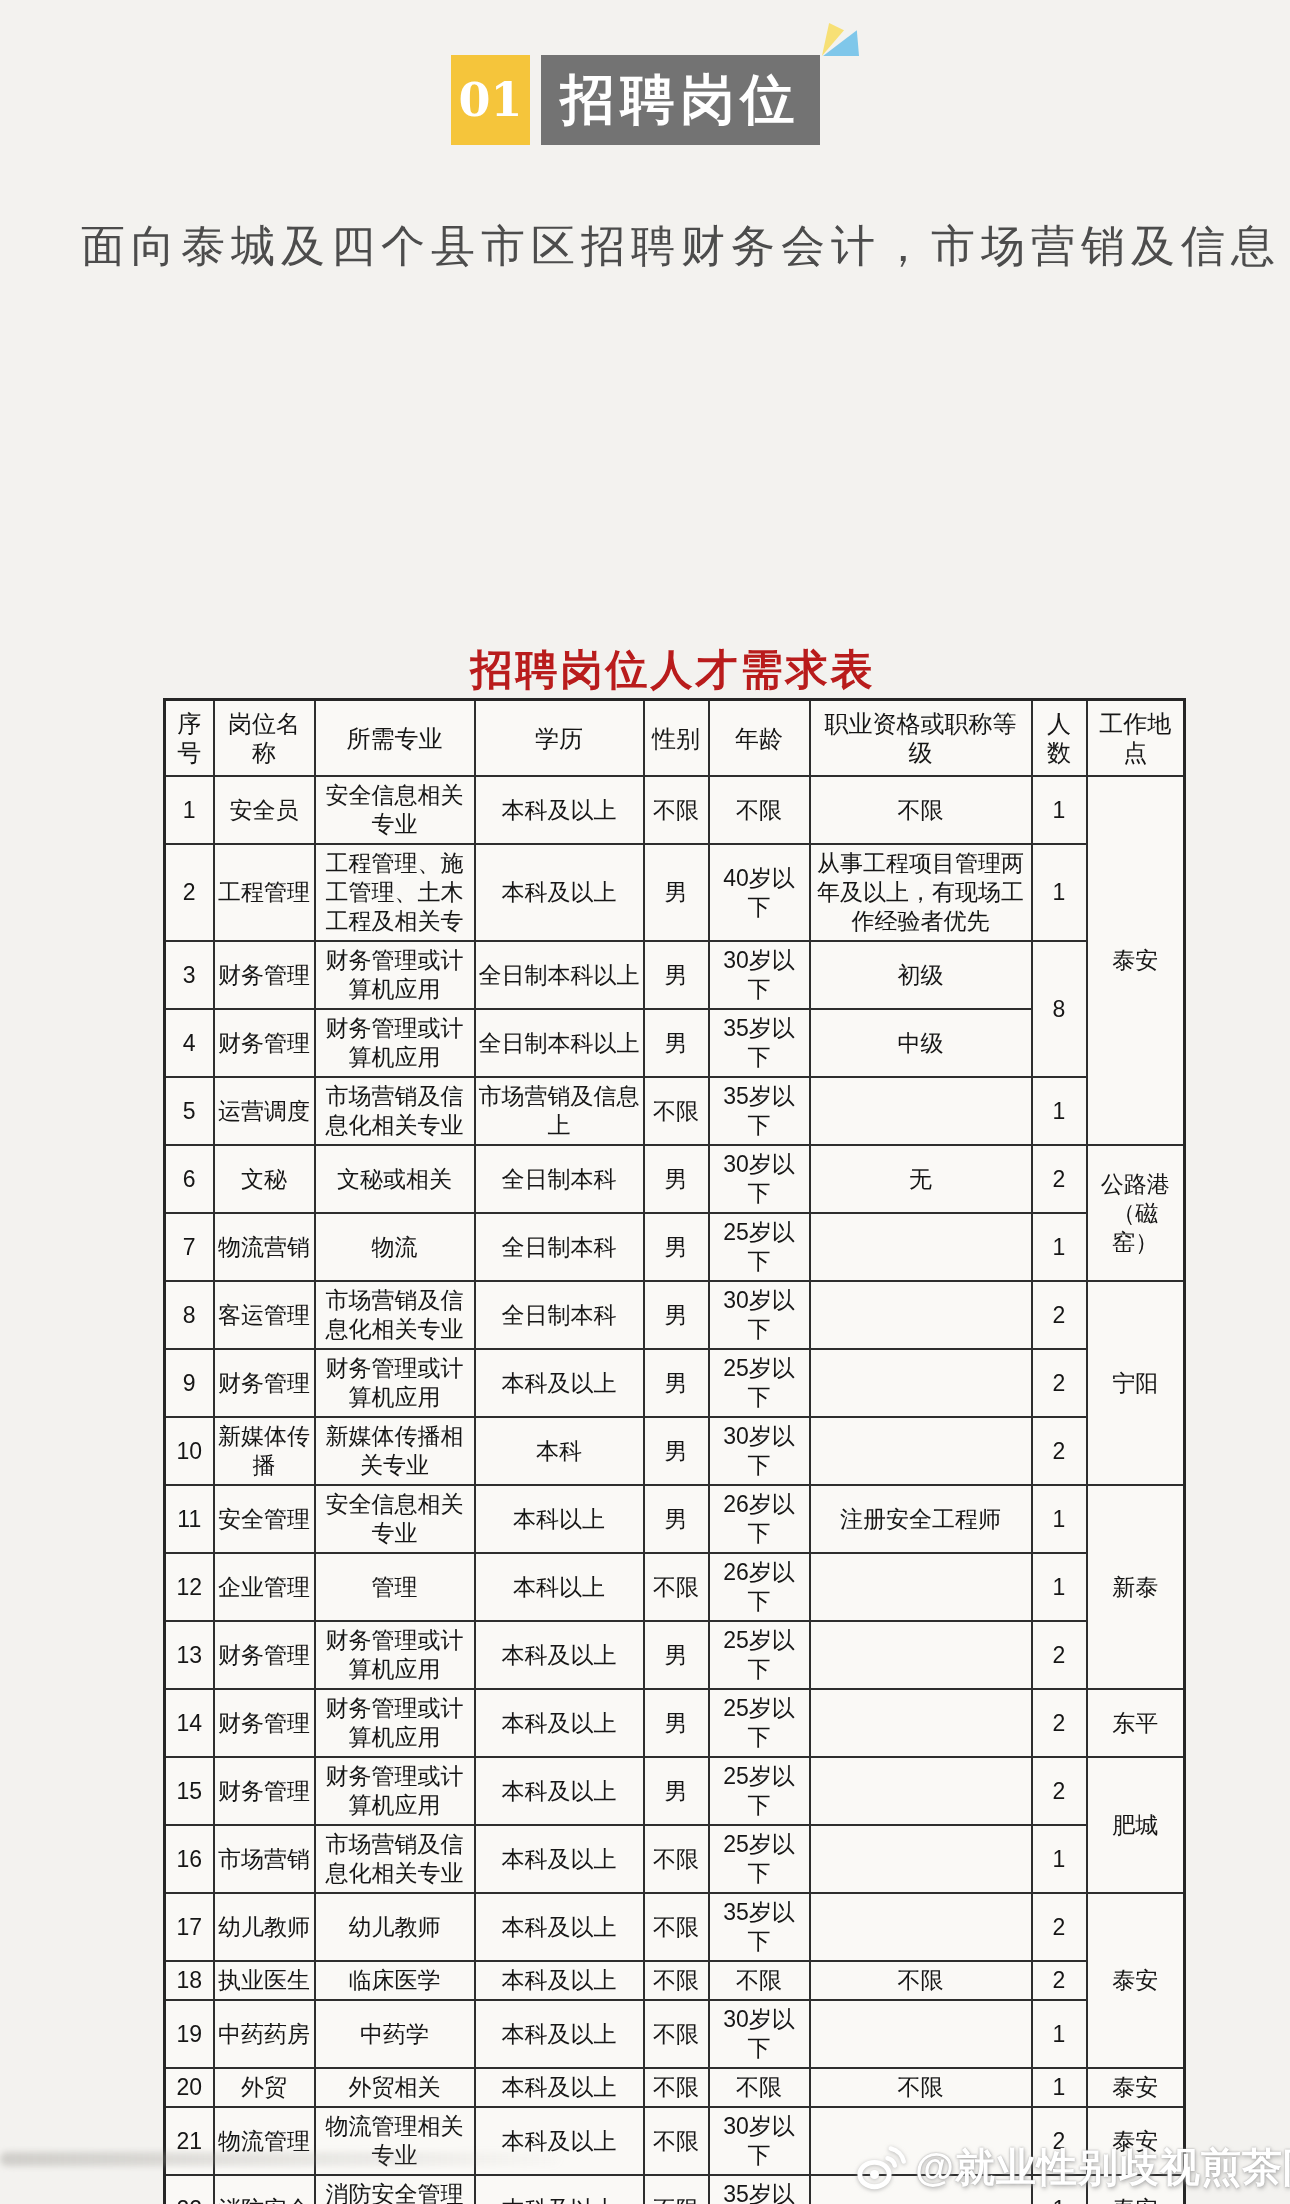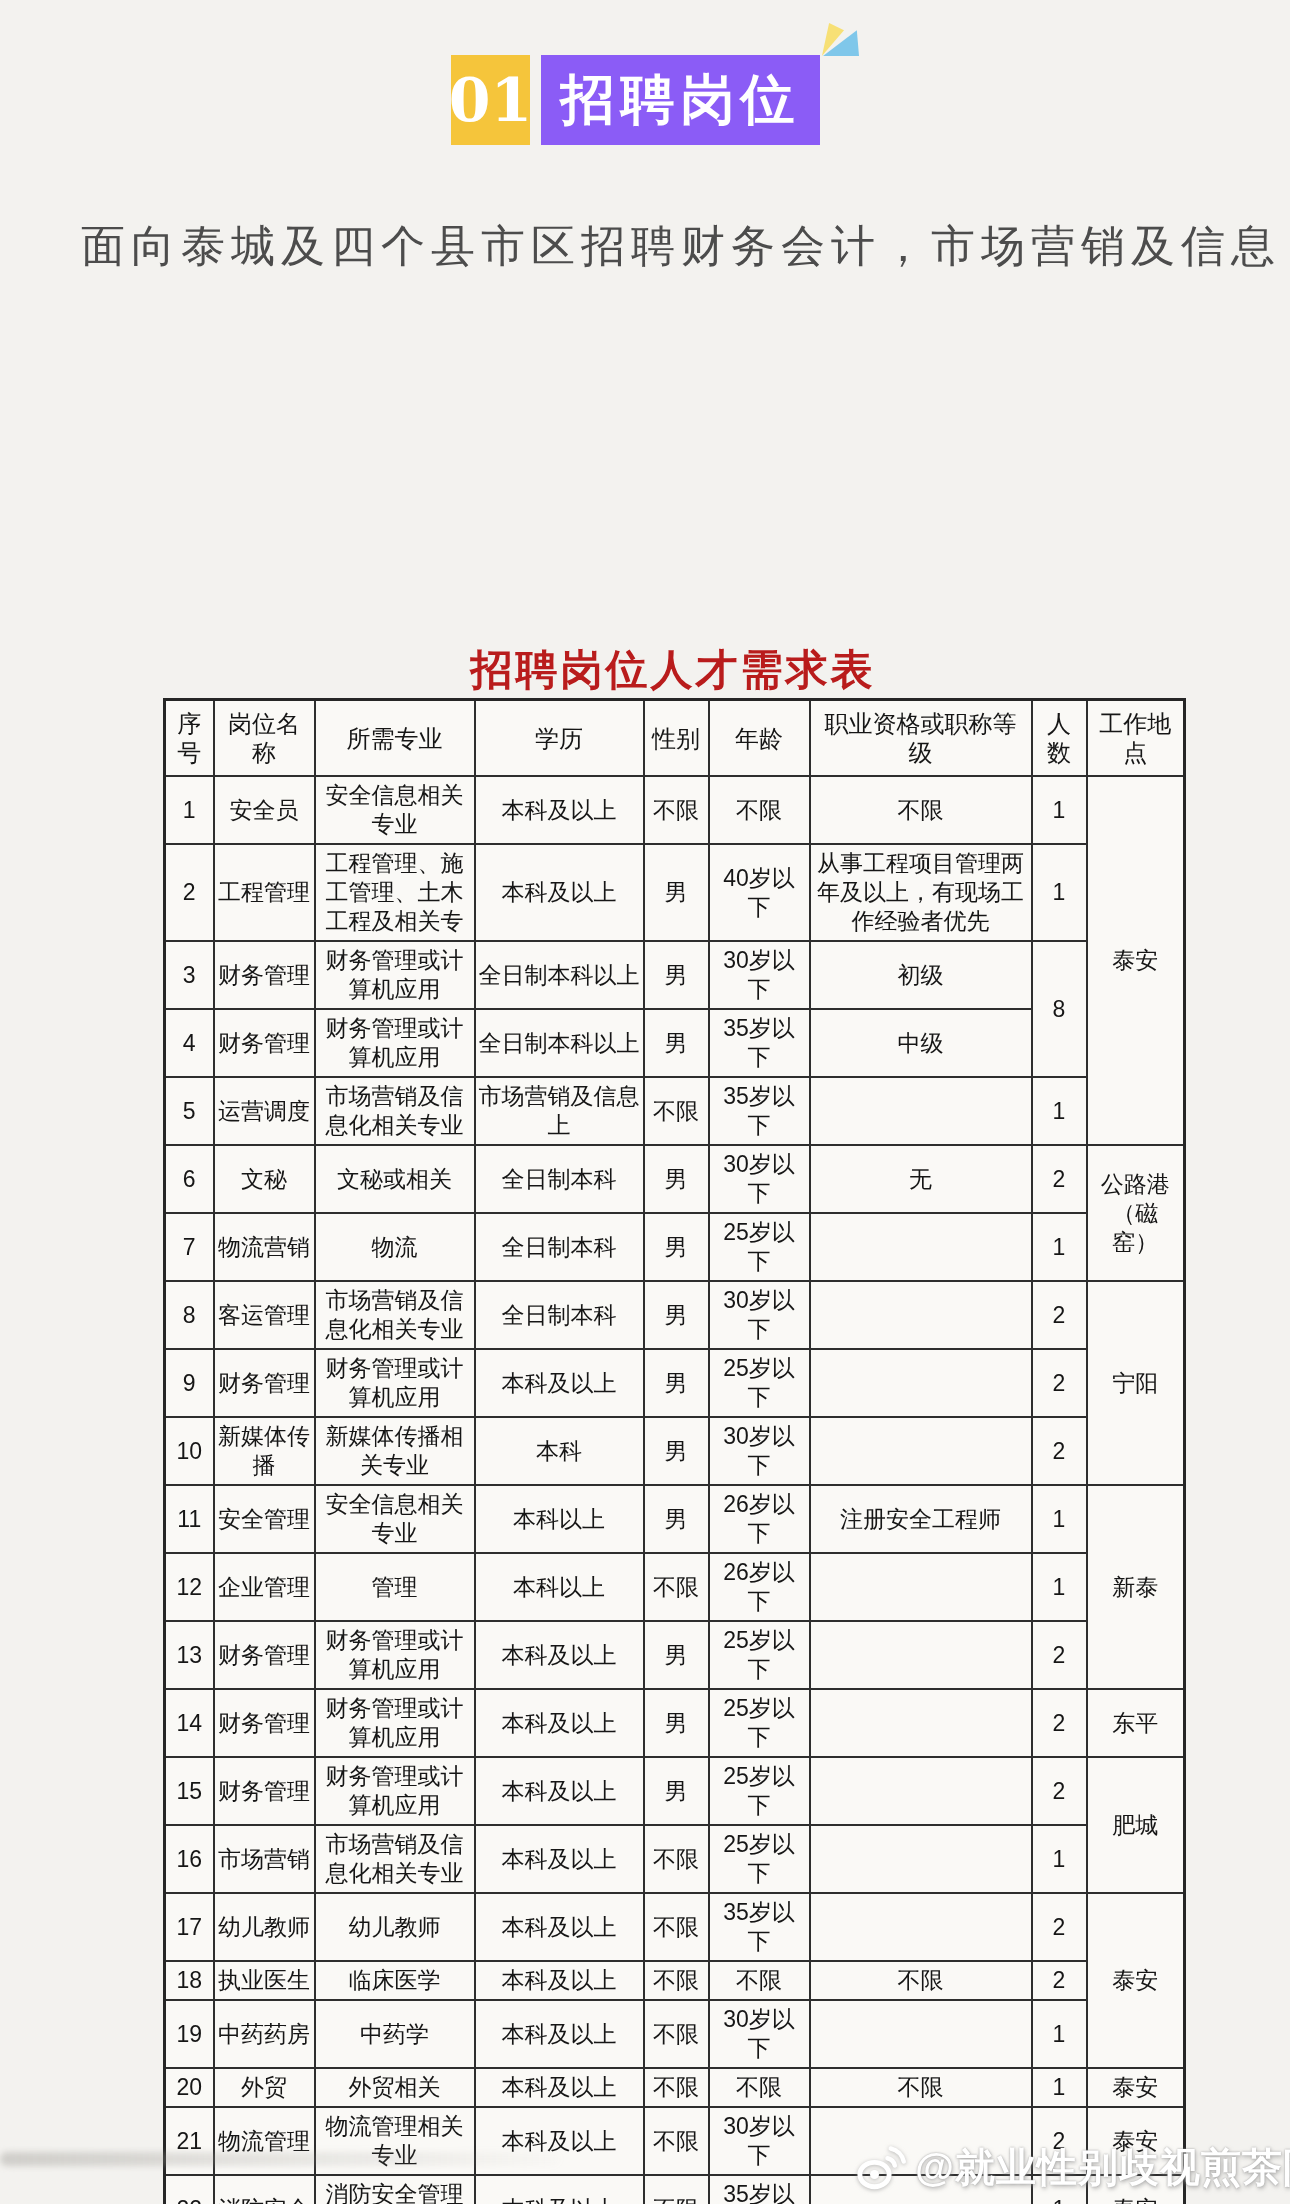--- a/index.html
+++ b/index.html
@@ -13,21 +13,21 @@
     font-family:"Liberation Sans", sans-serif;
   }
 
   
   .badge-num {
     position:absolute; left:451px; top:55px;
     width:79px; height:90px;
     display:flex; align-items:center; justify-content:center;
     color:#ffffff;
     font-family:"DejaVu Serif", serif;
-    font-size:60px; font-weight:bold;
+    font-size:46px; font-weight:bold;
   }
   .badge-title {
     position:absolute; left:541px; top:55px;
     width:279px; height:90px;
     display:flex; align-items:center; justify-content:center;
     color:#ffffff;
     font-size:54px; font-weight:bold;
     letter-spacing:6px;
   }
   .tri { position:absolute; }
@@ -110,21 +110,21 @@
   }
 </style>
 </head>
 <body>
 
 <div class="page">
 
   <div class="badge-num" style="background: rgb(245, 197, 59);">
     <span>01</span>
   </div>
-  <div class="badge-title" style="background: #8b5cf6;">
+  <div class="badge-title" style="background: #737373;">
     <span>招聘岗位</span>
   </div>
   <div class="tri tri-yellow" style="background: rgb(247, 224, 117);"></div>
   <div class="tri tri-blue" style="background: rgb(127, 199, 234);"></div>
 
   <div class="intro">
     <div class="intro-line">面向泰城及四个县市区招聘财务会计，市场营销及信息</div>
   </div>
 
   <div class="table-title">招聘岗位人才需求表</div>

